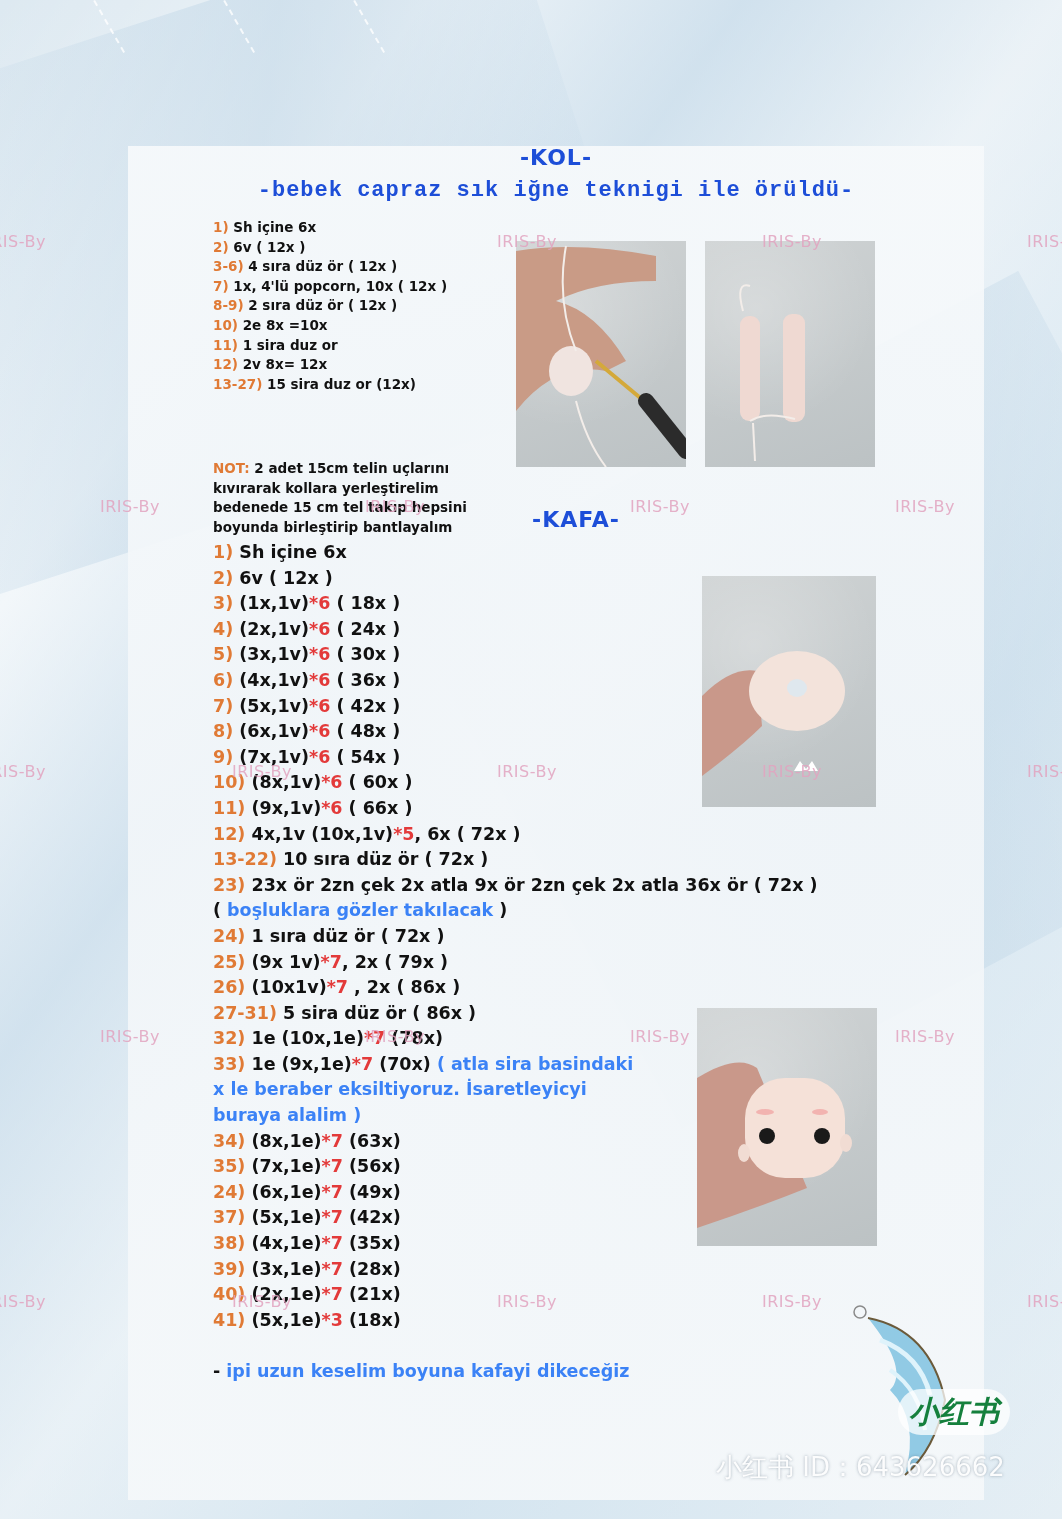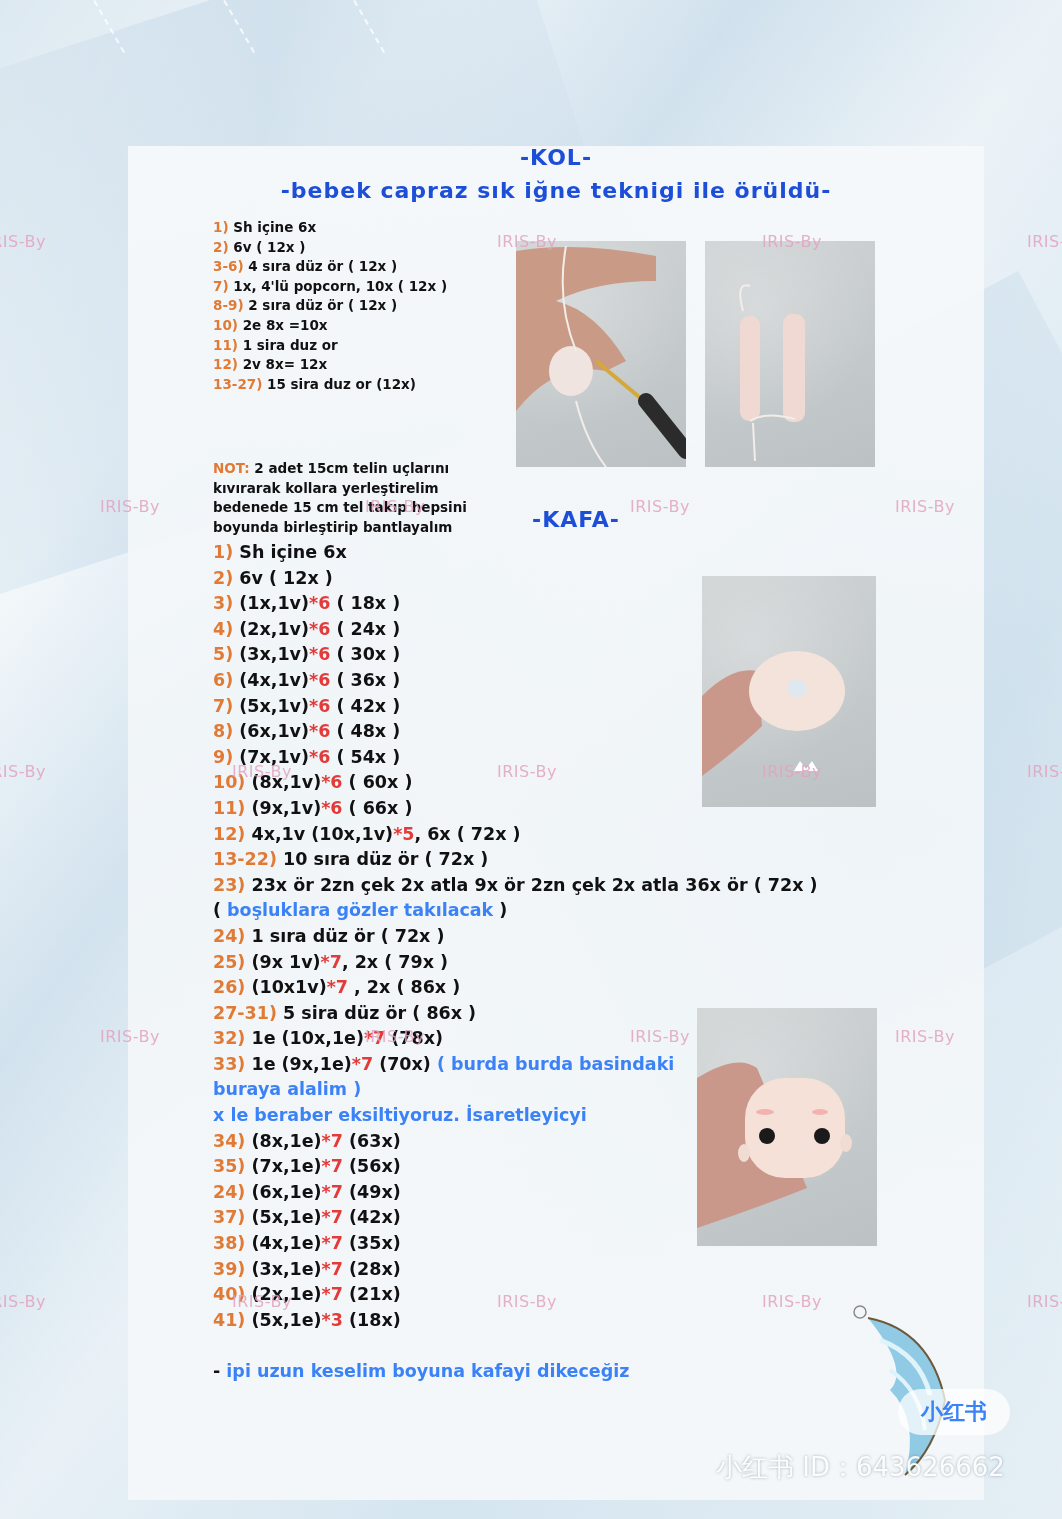--- a/index.html
+++ b/index.html
@@ -21,21 +21,21 @@
   }
   .page {
     position: absolute; left: 128px; top: 146px; width: 856px; height: 1354px;
     background: linear-gradient(180deg, rgba(246,249,251,0.94) 0%, rgba(242,246,249,0.92) 50%, rgba(245,248,250,0.94) 100%);
   }
   .title {
     position: absolute; left: 0; width: 100%; text-align: center;
     color: #1d4ed8; font-weight: bold; letter-spacing: 1px;
   }
   .t-kol { top: 145px; font-size: 22px; left: 128px; width: 856px; position: absolute; }
-  .t-sub { top: 178px; font-size: 22px; left: 128px; width: 856px; position: absolute; }
+  .t-sub { top: 178px; font-size: 22px; left: 128px; width: 856px; position: absolute; font-family: Liberation Mono, monospace; }
   .t-kafa { top: 507px; font-size: 22px; left: 128px; width: 856px; position: absolute; margin-left: 20px; }
 
   .kol-list { position: absolute; left: 213px; top: 218px; font-size: 13.5px; line-height: 19.6px; color: #111; font-weight: bold; }
   .kol-note { position: absolute; left: 213px; top: 415px; font-size: 13.5px; line-height: 19.6px; color: #111; font-weight: bold; width: 270px; margin-top: 44px; }
 
   .kafa-list { position: absolute; left: 213px; top: 540px; font-size: 17.5px; line-height: 25.6px; color: #111; font-weight: bold; white-space: nowrap; }
   .row { display: block; }
   .num { color: #e07a35; }
   .mul { color: #e33a3a; }
   .red { color: #3b82f6; }
@@ -52,21 +52,21 @@
   .p4 { left: 697px; top: 1008px; width: 180px; height: 238px; }
 
   .watermark {
     position: absolute; color: #e2a4c0; font-family: "DejaVu Sans", sans-serif;
     font-size: 16px; letter-spacing: 0.5px; opacity: 0.85; white-space: nowrap;
   }
   .xhs-badge {
     position: absolute; left: 898px; top: 1389px; width: 112px; height: 46px;
     background: rgba(255,255,255,0.75); border-radius: 23px;
     display: flex; align-items: center; justify-content: center;
-    font-size: 22px; font-weight: bold; color: #3b82f6;
+    font-size: 30px; font-weight: bold; color: #15803d; font-style: italic;
   }
   .xhs-id {
     position: absolute; left: 716px; top: 1450px; font-size: 26px;
     color: rgba(255,255,255,0.95); text-shadow: 0 0 3px rgba(80,100,120,0.5); white-space: nowrap;
   }
   .wing { position: absolute; left: 850px; top: 1300px; width: 110px; height: 180px; pointer-events: none; }
 </style>
 </head>
 <body>
 
@@ -134,23 +134,23 @@
   <span class="row"><span class="num">11)</span> <span>(9x,1v)</span><span class="mul">*6</span><span> ( 66x )</span></span>
   <span class="row"><span class="num">12)</span> <span>4x,1v (10x,1v)</span><span class="mul">*5</span><span>, 6x ( 72x )</span></span>
   <span class="row"><span class="num">13-22)</span> <span>10 sıra düz ör ( 72x )</span><span class="mul"></span><span></span></span>
   <span class="row"><span class="num">23)</span> <span>23x ör 2zn çek 2x atla 9x ör 2zn çek 2x atla 36x ör ( 72x )</span><span class="mul"></span><span></span></span>
   <span class="row"><span>( </span><span class="red">boşluklara gözler takılacak</span><span> )</span></span>
   <span class="row"><span class="num">24)</span> <span>1 sıra düz ör ( 72x )</span><span class="mul"></span><span></span></span>
   <span class="row"><span class="num">25)</span> <span>(9x 1v)</span><span class="mul">*7</span><span>, 2x ( 79x )</span></span>
   <span class="row"><span class="num">26)</span> <span>(10x1v)</span><span class="mul">*7</span><span> , 2x ( 86x )</span></span>
   <span class="row"><span class="num">27-31)</span> <span>5 sira düz ör ( 86x )</span><span class="mul"></span><span></span></span>
   <span class="row"><span class="num">32)</span> <span>1e (10x,1e)</span><span class="mul">*7</span><span> (78x)</span></span>
-  <span class="row"><span class="num">33)</span> <span>1e (9x,1e)</span><span class="mul">*7</span><span>  (70x) </span><span class="red">( burda burda basindaki</span></span>
+  <span class="row"><span class="num">33)</span> <span>1e (9x,1e)</span><span class="mul">*7</span><span>  (70x) </span><span class="red">( atla sira basindaki</span></span>
+  <span class="row"><span class="red"> x le beraber eksiltiyoruz. İsaretleyicyi</span></span>
   <span class="row"><span class="red">buraya alalim )</span></span>
-  <span class="row"><span class="red"> x le beraber eksiltiyoruz. İsaretleyicyi</span></span>
   <span class="row"><span class="num">34)</span> <span>(8x,1e)</span><span class="mul">*7</span><span> (63x)</span></span>
   <span class="row"><span class="num">35)</span> <span>(7x,1e)</span><span class="mul">*7</span><span> (56x)</span></span>
   <span class="row"><span class="num">24)</span> <span>(6x,1e)</span><span class="mul">*7</span><span>  (49x)</span></span>
   <span class="row"><span class="num">37)</span> <span>(5x,1e)</span><span class="mul">*7</span><span> (42x)</span></span>
   <span class="row"><span class="num">38)</span> <span>(4x,1e)</span><span class="mul">*7</span><span> (35x)</span></span>
   <span class="row"><span class="num">39)</span> <span>(3x,1e)</span><span class="mul">*7</span><span> (28x)</span></span>
   <span class="row"><span class="num">40)</span> <span>(2x,1e)</span><span class="mul">*7</span><span> (21x)</span></span>
   <span class="row"><span class="num">41)</span> <span>(5x,1e)</span><span class="mul">*3</span><span> (18x)</span></span>
 </div>
 

